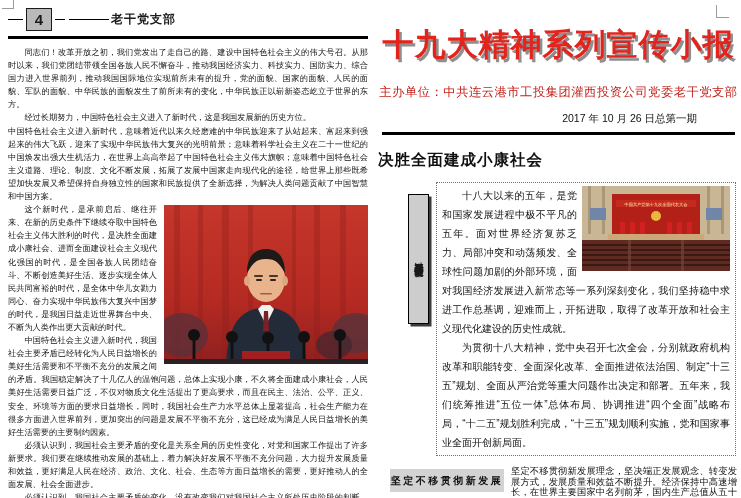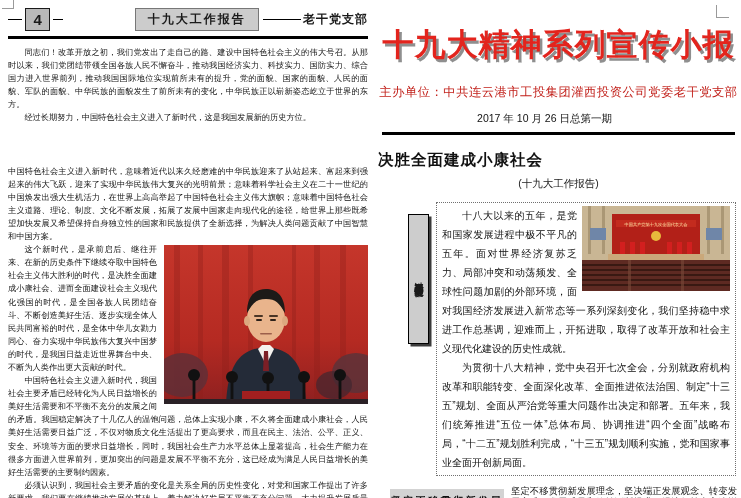--- a/index.html
+++ b/index.html
@@ -18,29 +18,29 @@
   .d2{width:10px;margin-left:3px;}
   .d3{width:40px;margin:0 2px 0 4px;}
   .num-box{width:24px;height:21px;background:#b9b9b9;border:1.6px solid #1a1a1a;
            font-weight:bold;font-size:15px;text-align:center;line-height:21px;}
   .report-box{margin-left:72px;background:#cccccc;border:1px solid #777;
               padding:2px 12px;font-weight:bold;font-size:12px;letter-spacing:2px;white-space:nowrap;}
   .right-title{font-weight:bold;font-size:12px;letter-spacing:1px;white-space:nowrap;}
   .lp-rule{height:3px;background:#000;margin-top:4px;}
   .lp-body{margin-top:7px;font-size:8.2px;line-height:13.1px;text-align:justify;color:#141414;}
   .bp{margin:0;text-indent:2em;}
-  .bp.noindent{text-indent:0;margin-top:40px;}
+  .bp.noindent{text-indent:0;}
   .xi-photo{float:right;width:204px;height:159px;margin:2px 0 4px 7px;}
   
   .page-right{position:absolute;left:378px;top:0;width:361px;height:498px;overflow:hidden;}
   .masthead{margin-top:24px;text-align:center;font-family:"Liberation Serif","DejaVu Serif",serif;
             font-weight:bold;font-size:31px;color:#e3241d;letter-spacing:1px;white-space:nowrap;
             text-shadow:2.5px 2.5px 0 #8f8f8f;}
   .organizer{margin-top:18px;text-align:center;color:#c2211b;font-size:12.3px;letter-spacing:0.5px;white-space:nowrap;}
-  .daterow{margin-top:11px;display:flex;justify-content:center;
+  .daterow{margin-top:11px;display:flex;justify-content:flex-end;
            padding:0 42px 0 14px;font-size:10.5px;color:#111;}
   .rp-rule{height:2.6px;background:#000;margin:6px 4px 0 4px;}
   .headline1,.headline2{font-weight:bold;font-size:15.5px;color:#111;letter-spacing:1px;}
   .headline1{margin-top:15px;}
   .headline2{margin-top:7px;}
   .headline-sub{margin-top:6px;text-align:center;font-size:10.5px;color:#222;}
   .content{position:relative;margin-top:11px;}
   .vlabel{position:absolute;left:30px;top:12px;width:19px;height:128px;background:#cdcdcd;
           border:1px solid #000;box-shadow:2.5px 2.5px 0 #3c3c3c;
           writing-mode:vertical-rl;text-orientation:upright;font-weight:bold;font-size:9px;
@@ -58,21 +58,20 @@
 
 <div id="app">
   <div class="crop-tl"></div>
   <div class="crop-tr"></div>
 
   <div class="page-left">
     <div class="lp-header">
       <div class="hdash d1"></div>
       <div class="num-box">4</div>
       <div class="hdash d2"></div>
-      <div class="report-box">十九大工作报告</div>
       <div class="hdash d3"></div>
       <div class="right-title">老干党支部</div>
     </div>
     <div class="lp-rule"></div>
 
     <div class="lp-body">
       <p class="bp">同志们！改革开放之初，我们党发出了走自己的路、建设中国特色社会主义的伟大号召。从那时以来，我们党团结带领全国各族人民不懈奋斗，推动我国经济实力、科技实力、国防实力、综合国力进入世界前列，推动我国国际地位实现前所未有的提升，党的面貌、国家的面貌、人民的面貌、军队的面貌、中华民族的面貌发生了前所未有的变化，中华民族正以崭新姿态屹立于世界的东方。</p>
       <p class="bp">经过长期努力，中国特色社会主义进入了新时代，这是我国发展新的历史方位。</p>
       <p class="bp noindent">中国特色社会主义进入新时代，意味着近代以来久经磨难的中华民族迎来了从站起来、富起来到强起来的伟大飞跃，迎来了实现中华民族伟大复兴的光明前景；意味着科学社会主义在二十一世纪的中国焕发出强大生机活力，在世界上高高举起了中国特色社会主义伟大旗帜；意味着中国特色社会主义道路、理论、制度、文化不断发展，拓展了发展中国家走向现代化的途径，给世界上那些既希望加快发展又希望保持自身独立性的国家和民族提供了全新选择，为解决人类问题贡献了中国智慧和中国方案。</p>
 
@@ -141,21 +140,20 @@
   <div class="page-right">
     <div class="masthead">十九大精神系列宣传小报</div>
     <div class="organizer">主办单位：中共连云港市工投集团灌西投资公司党委老干党支部</div>
     <div class="daterow">
       <span>2017 年 10 月 26 日</span>
       <span>总第一期</span>
     </div>
     <div class="rp-rule"></div>
 
     <div class="headline1">决胜全面建成小康社会</div>
-    <div class="headline-sub">(十九大工作报告)</div>
 
     <div class="content">
       <div class="vlabel">过去五年的工作和历史性变革</div>
 
       <div class="lead-box">
 
         <svg class="congress-photo" viewBox="0 0 148 85" preserveAspectRatio="none">
           <rect width="148" height="85" fill="#c9b694"></rect>
           <g opacity="0.5">
             <rect x="6" width="3" height="48" fill="#8d7a57"></rect>

